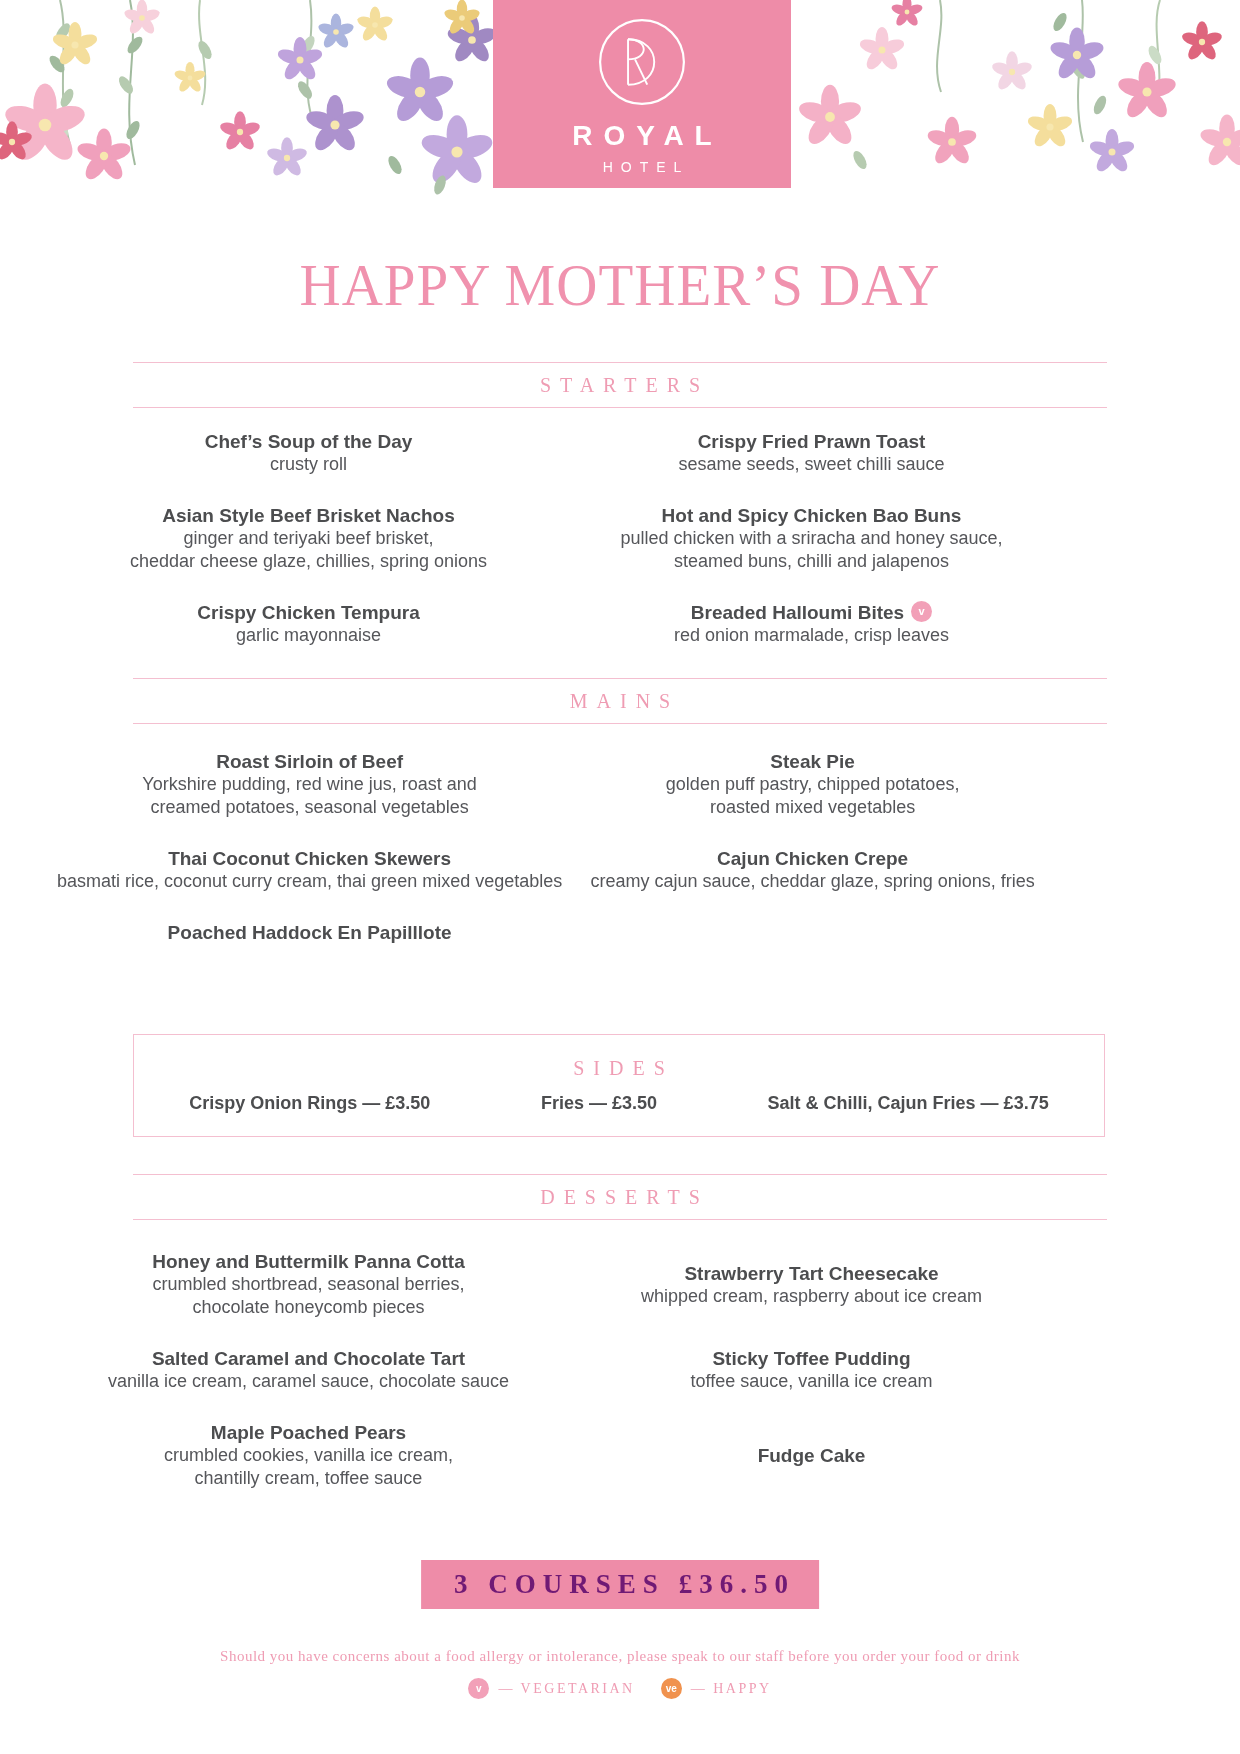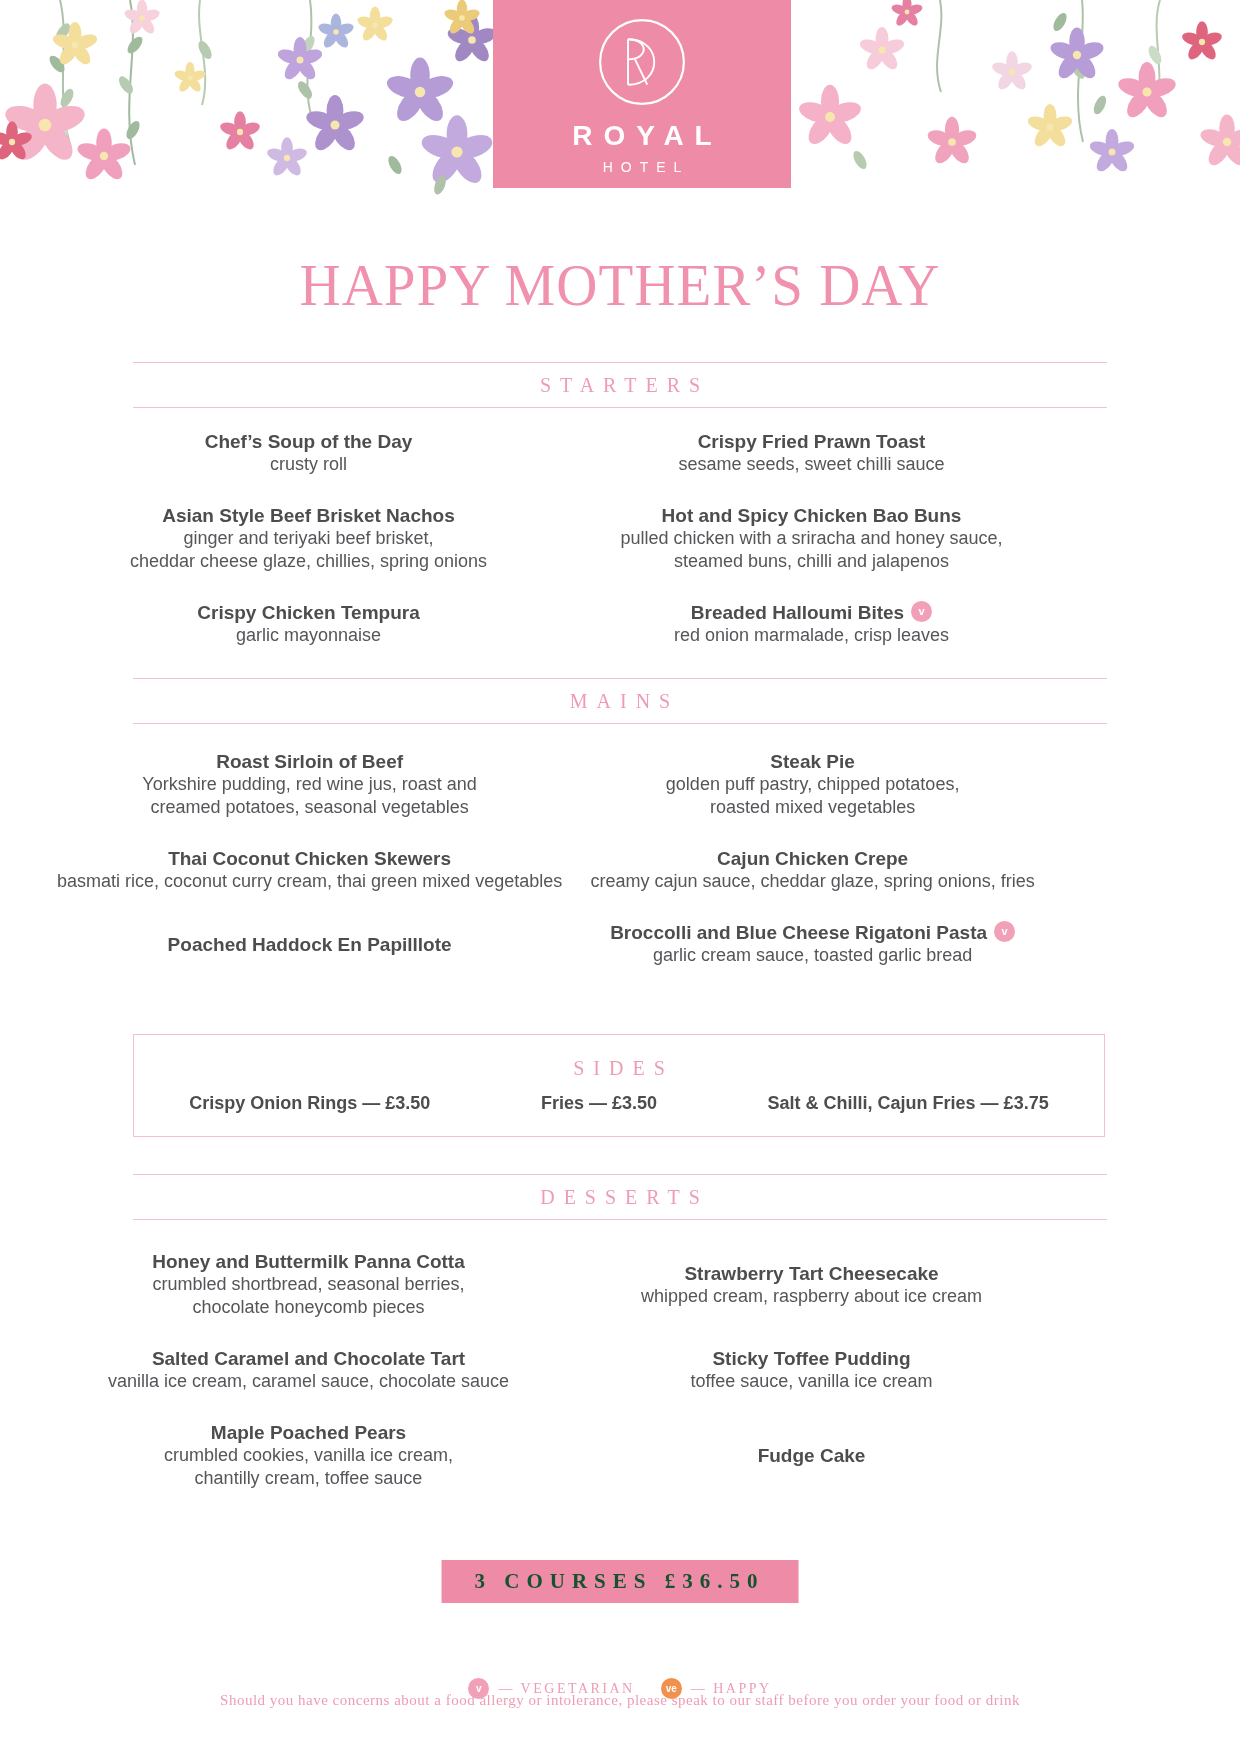--- a/index.html
+++ b/index.html
@@ -37,24 +37,24 @@
           border-radius:50%;background:var(--badge-veg);color:#fff;font-size:11px;font-weight:bold;
           margin-left:7px;vertical-align:4px;}
   .sides-box{position:absolute;left:133px;top:1034px;width:972px;height:103px;
              border:1.5px solid var(--line-pink);box-sizing:border-box;
              display:flex;flex-direction:column;align-items:center;justify-content:center;}
   .sides-label{font-family:"Liberation Serif",serif;font-size:20px;color:var(--header-pink);
                letter-spacing:9px;padding-left:9px;}
   .sides-items{display:flex;width:100%;justify-content:space-around;margin-top:13px;}
   .side-item{font-size:18px;font-weight:bold;color:var(--text-dark);white-space:nowrap;}
   .banner{position:absolute;top:1560px;left:50%;transform:translateX(-50%);background:var(--pink);
-          color:#14532d;font-family:"Liberation Serif",serif;font-size:21px;font-weight:bold;
-          letter-spacing:7px;padding:9px 34px 9px 33px;white-space:nowrap;}
+          color:#701a75;font-family:"Liberation Serif",serif;font-size:27px;font-weight:bold;
+          letter-spacing:7px;padding:9px 24px 9px 33px;white-space:nowrap;}
   .allergy{position:absolute;top:1648px;left:0;width:100%;text-align:center;
-           font-family:"Liberation Serif",serif;font-size:15px;color:var(--header-pink);letter-spacing:0.5px;margin-top:44px;}
+           font-family:"Liberation Serif",serif;font-size:15px;color:var(--header-pink);letter-spacing:0.5px;}
   .legend{position:absolute;top:1678px;left:0;width:100%;display:flex;justify-content:center;
           align-items:center;gap:26px;}
   .legend-group{display:flex;align-items:center;gap:9px;font-family:"Liberation Serif",serif;
                 font-size:14px;color:var(--header-pink);letter-spacing:2.5px;}
   .legend-badge{display:inline-flex;align-items:center;justify-content:center;width:21px;height:21px;
                 border-radius:50%;color:#fff;font-size:10px;font-weight:bold;
                 font-family:"Liberation Sans",sans-serif;letter-spacing:0;}
   .legend-badge.v{background:var(--badge-veg);}
   .legend-badge.ve{background:var(--badge-vegan);}
   #hdr-starters{top:362px;}
@@ -236,26 +236,20 @@
     </div>
     <div class="cell">
       <div class="item-title">Cajun Chicken Crepe</div>
       <div class="item-desc">
           <span class="dline">creamy cajun sauce, cheddar glaze, spring onions, fries</span>
         </div>
     </div>
     <div class="cell">
       <div class="item-title">Poached Haddock En Papilllote</div>
     </div>
-    <div class="cell">
-      <div class="item-title"><span>Broccolli and Blue Cheese Rigatoni Pasta</span><span class="vbadge">v</span></div>
-      <div class="item-desc">
-          <span class="dline">garlic cream sauce, toasted garlic bread</span>
-        </div>
-    </div>
   </div>
 
   <div class="sides-box">
     <div class="sides-label">SIDES</div>
     <div class="sides-items">
       <span class="side-item">Crispy Onion Rings — £3.50</span>
       <span class="side-item">Fries — £3.50</span>
       <span class="side-item">Salt &amp; Chilli, Cajun Fries — £3.75</span>
     </div>
   </div>

